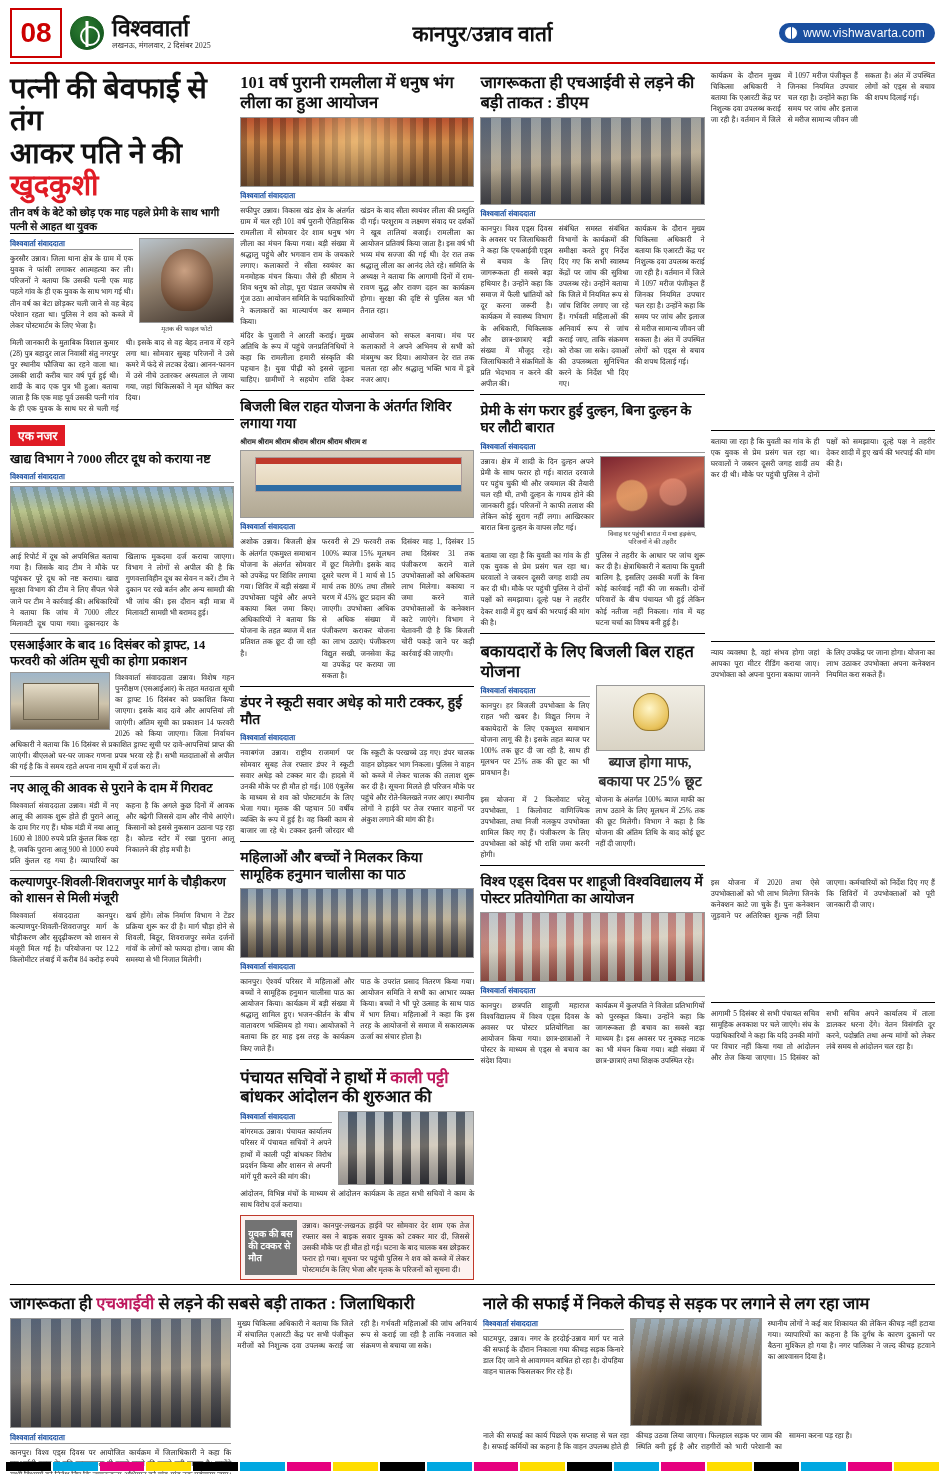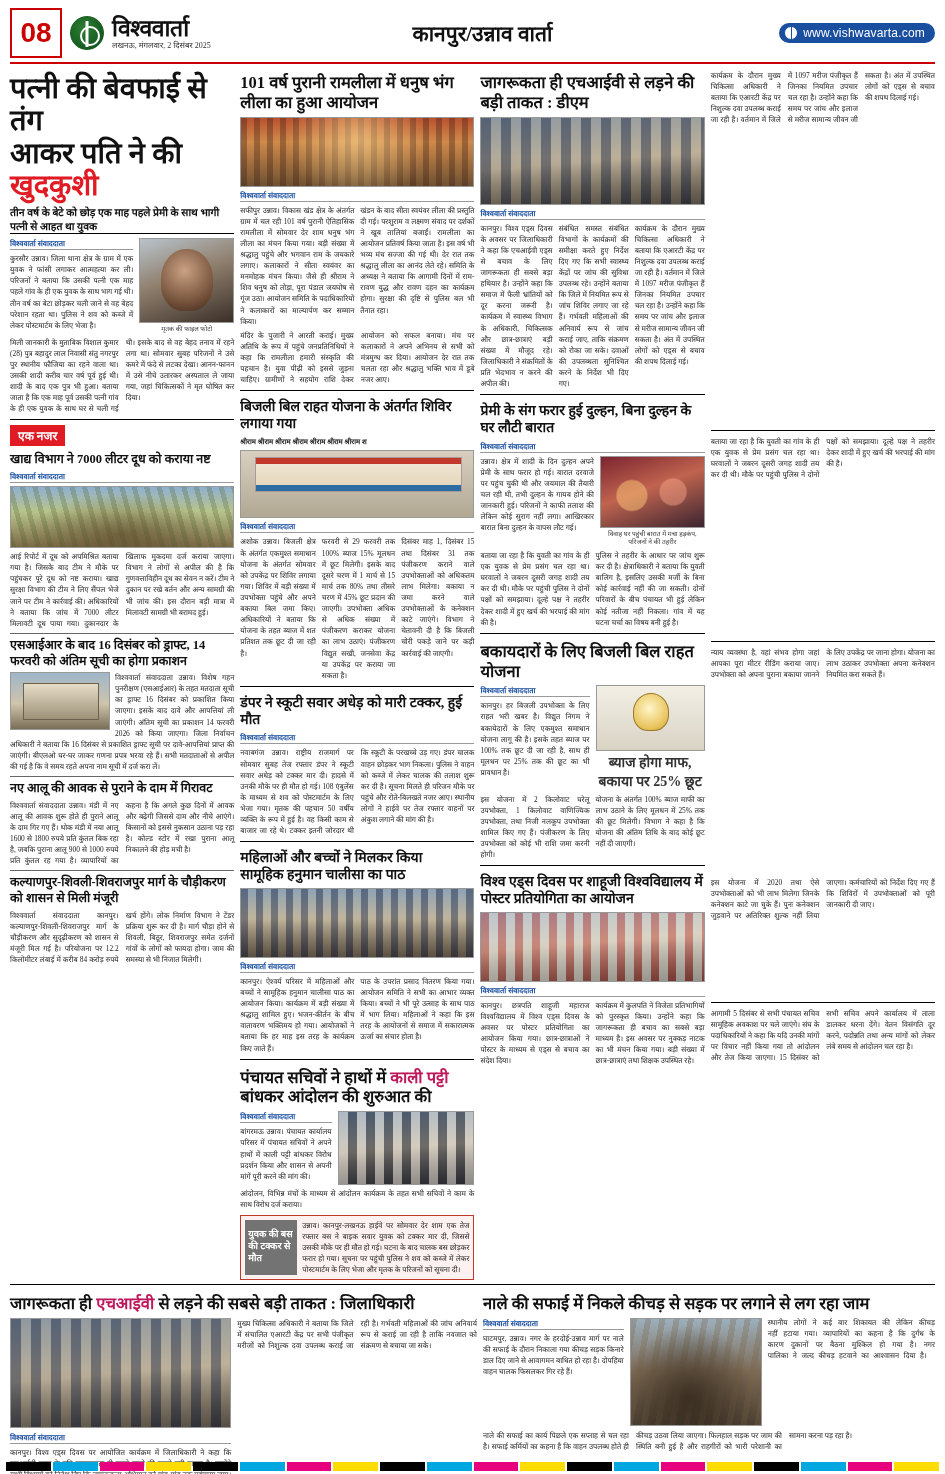--- a/index.html
+++ b/index.html
@@ -465,21 +465,21 @@
     <div class="col" style="width:455px;">
       <h2 class="hd">नाले की सफाई में निकले कीचड़ से सड़क पर लगाने से लग रहा जाम</h2>
       <div class="flexrow">
         <div style="width:32%;">
           <div class="byline">विश्ववार्ता संवाददाता</div>
           <div class="body-text">घाटमपुर, उन्नाव। नगर के हरदोई-उन्नाव मार्ग पर नाले की सफाई के दौरान निकाला गया कीचड़ सड़क किनारे डाल दिए जाने से आवागमन बाधित हो रहा है। दोपहिया वाहन चालक फिसलकर गिर रहे हैं।</div>
         </div>
         <div style="width:30%;">
           <div class="photo ph-mud" style="height:108px;"></div>
         </div>
-        <div style="width:38%;font-family:Liberation Mono, monospace;" class="body-text">
+        <div style="width:38%;" class="body-text">
           <span>स्थानीय लोगों ने कई बार शिकायत की लेकिन कीचड़ नहीं हटाया गया। व्यापारियों का कहना है कि दुर्गंध के कारण दुकानों पर बैठना मुश्किल हो गया है। नगर पालिका ने जल्द कीचड़ हटवाने का आश्वासन दिया है।</span>
         </div>
       </div>
       <div class="body-text three" style="margin-top:4px;">नाले की सफाई का कार्य पिछले एक सप्ताह से चल रहा है। सफाई कर्मियों का कहना है कि वाहन उपलब्ध होते ही कीचड़ उठवा लिया जाएगा। फिलहाल सड़क पर जाम की स्थिति बनी हुई है और राहगीरों को भारी परेशानी का सामना करना पड़ रहा है।</div>
     </div>
   </div>
 
   <div class="cmyk" id="cmyk">
       <span style="background: rgb(0, 0, 0);"></span>
       <span style="background: rgb(0, 167, 225);"></span>

